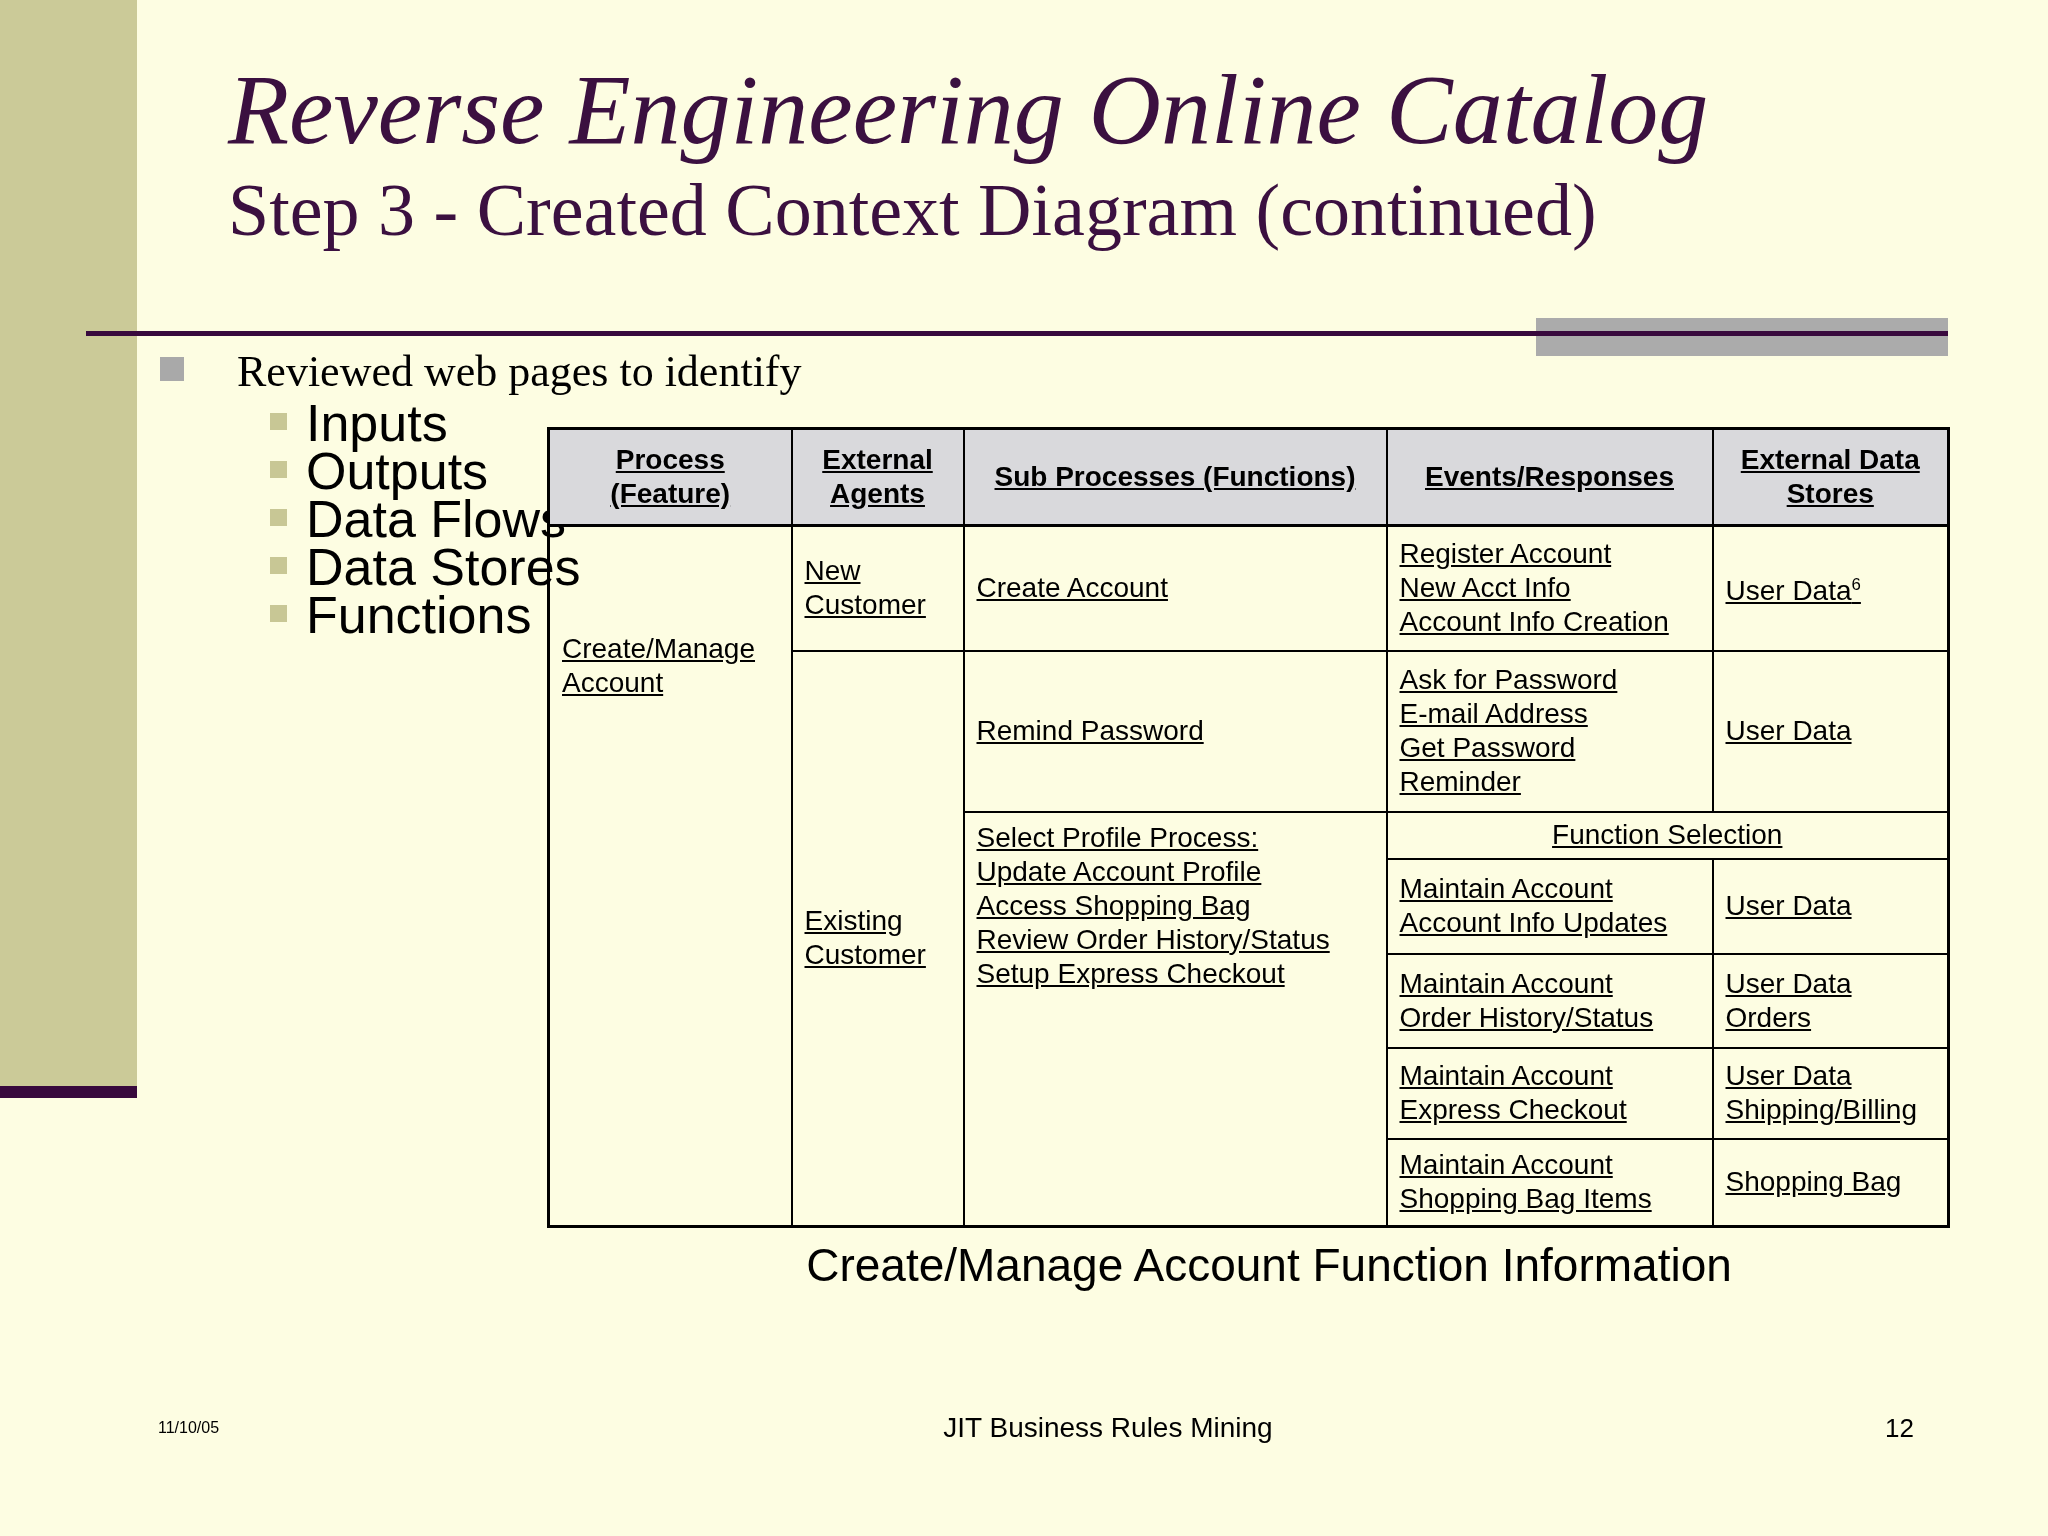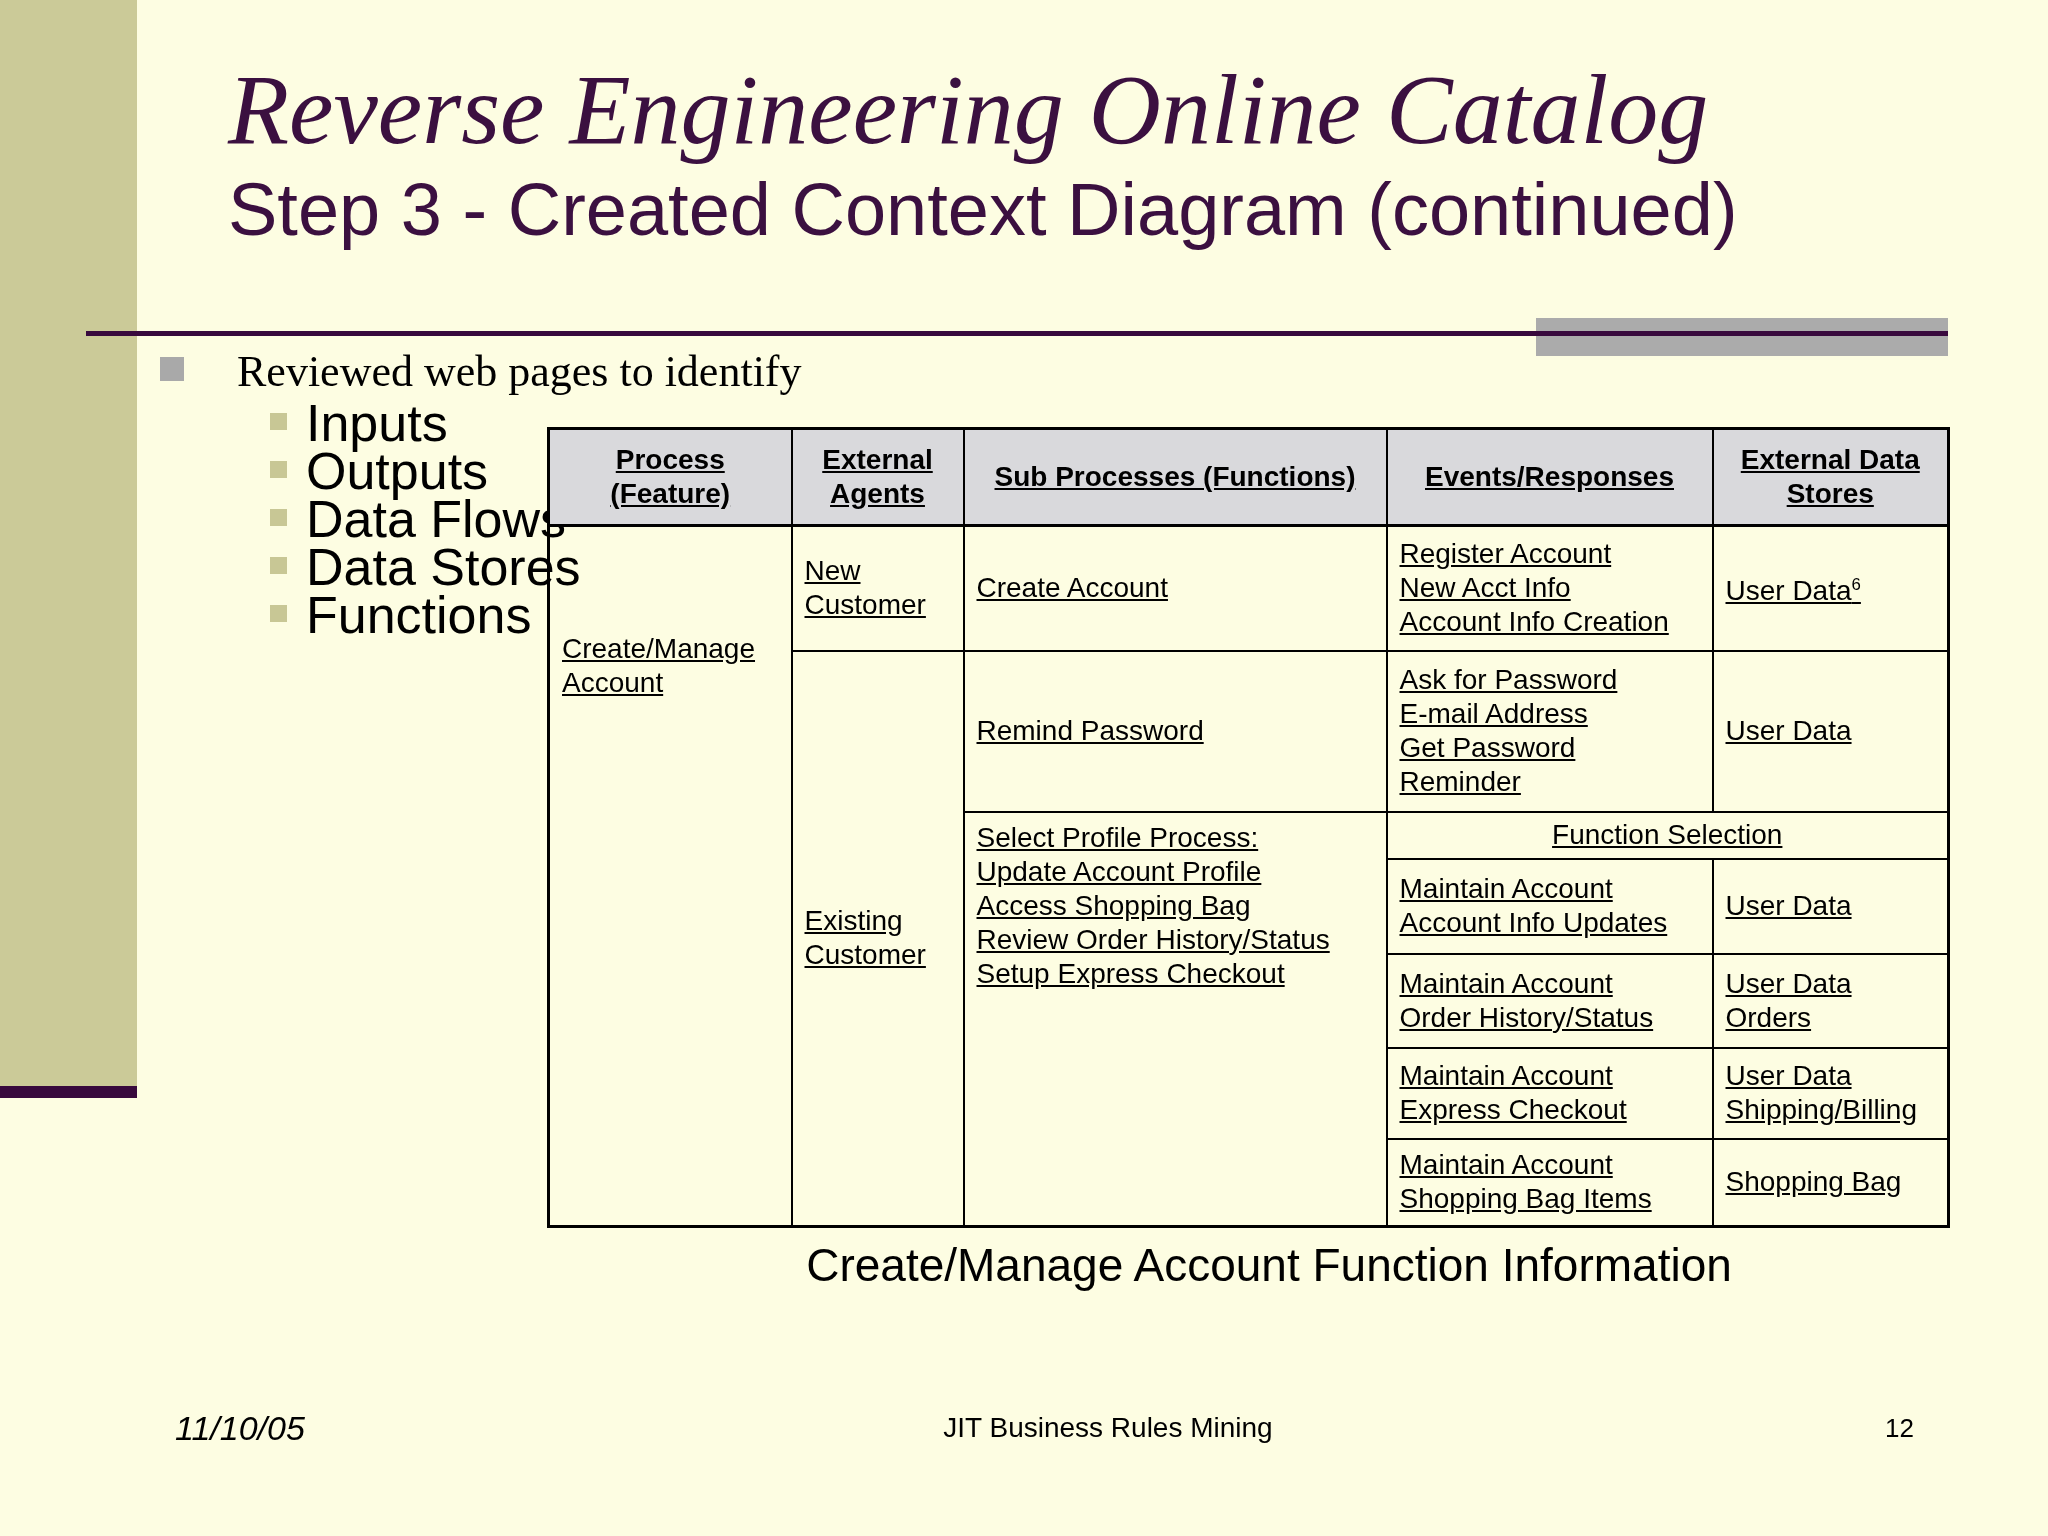--- a/index.html
+++ b/index.html
@@ -26,21 +26,21 @@
   .sidebar{position:absolute;left:0;top:0;width:137px;height:1087px;background:var(--sidebar);}
   .sidebar-bar{position:absolute;left:0;top:1086px;width:137px;height:12px;background:var(--divider);}
 
   .slide-title{
     position:absolute;left:228px;top:58px;width:1700px;
     font-family:"Liberation Serif",serif;
     font-size:100px;line-height:104px;color:var(--title-text);white-space:nowrap;font-style:italic;
   }
   .slide-subtitle{
     position:absolute;left:228px;top:170px;width:1700px;
-    font-family:Liberation Sans, sans-serif;
+    font-family:Liberation Serif, serif;
     font-size:74px;line-height:80px;color:var(--title-text);white-space:nowrap;
   }
   .divider-accent{position:absolute;left:1536px;top:318px;width:412px;height:38px;background:var(--divider-accent);}
   .divider-line{position:absolute;left:86px;top:331px;width:1862px;height:5px;background:var(--divider);}
 
   .bullet-marker{position:absolute;left:160px;top:357px;width:24px;height:24px;background:var(--bullet-marker);}
   .bullet-text{position:absolute;left:237px;top:346px;font-size:44px;line-height:52px;font-family:Liberation Serif, serif;}
 
   .sub-bullets{position:absolute;left:270px;top:400px;}
   .sub-bullet{display:flex;height:48px;align-items:flex-start;}
@@ -67,21 +67,21 @@
   .cell-process{vertical-align:top;padding-top:105px;}
   .cell-select{vertical-align:top;padding-top:8px;}
   .select-items{white-space:pre-line;}
   .cell-center{text-align:center;padding:2px 4px;}
   sup{font-size:0.6em;}
 
   .table-caption{
     position:absolute;left:570px;top:1238px;width:1398px;
     text-align:center;font-size:46px;line-height:54px;
   }
-  .footer-date{position:absolute;left:175px;top:1412px;font-size:34px;line-height:32px;font-style:italic;}
+  .footer-date{position:absolute;left:158px;top:1412px;font-size:16px;line-height:32px;}
   .footer-title{position:absolute;left:1088px;top:1412px;transform:translateX(-50%);font-size:28px;line-height:32px;white-space:nowrap;margin-left:20px;}
   .footer-page{position:absolute;left:1885px;top:1412px;font-size:26px;line-height:32px;}
 </style>
 </head>
 <body>
 
 <div class="sidebar"></div>
 <div class="sidebar-bar"></div>
 
 <div class="slide-title">Reverse Engineering Online Catalog</div>

